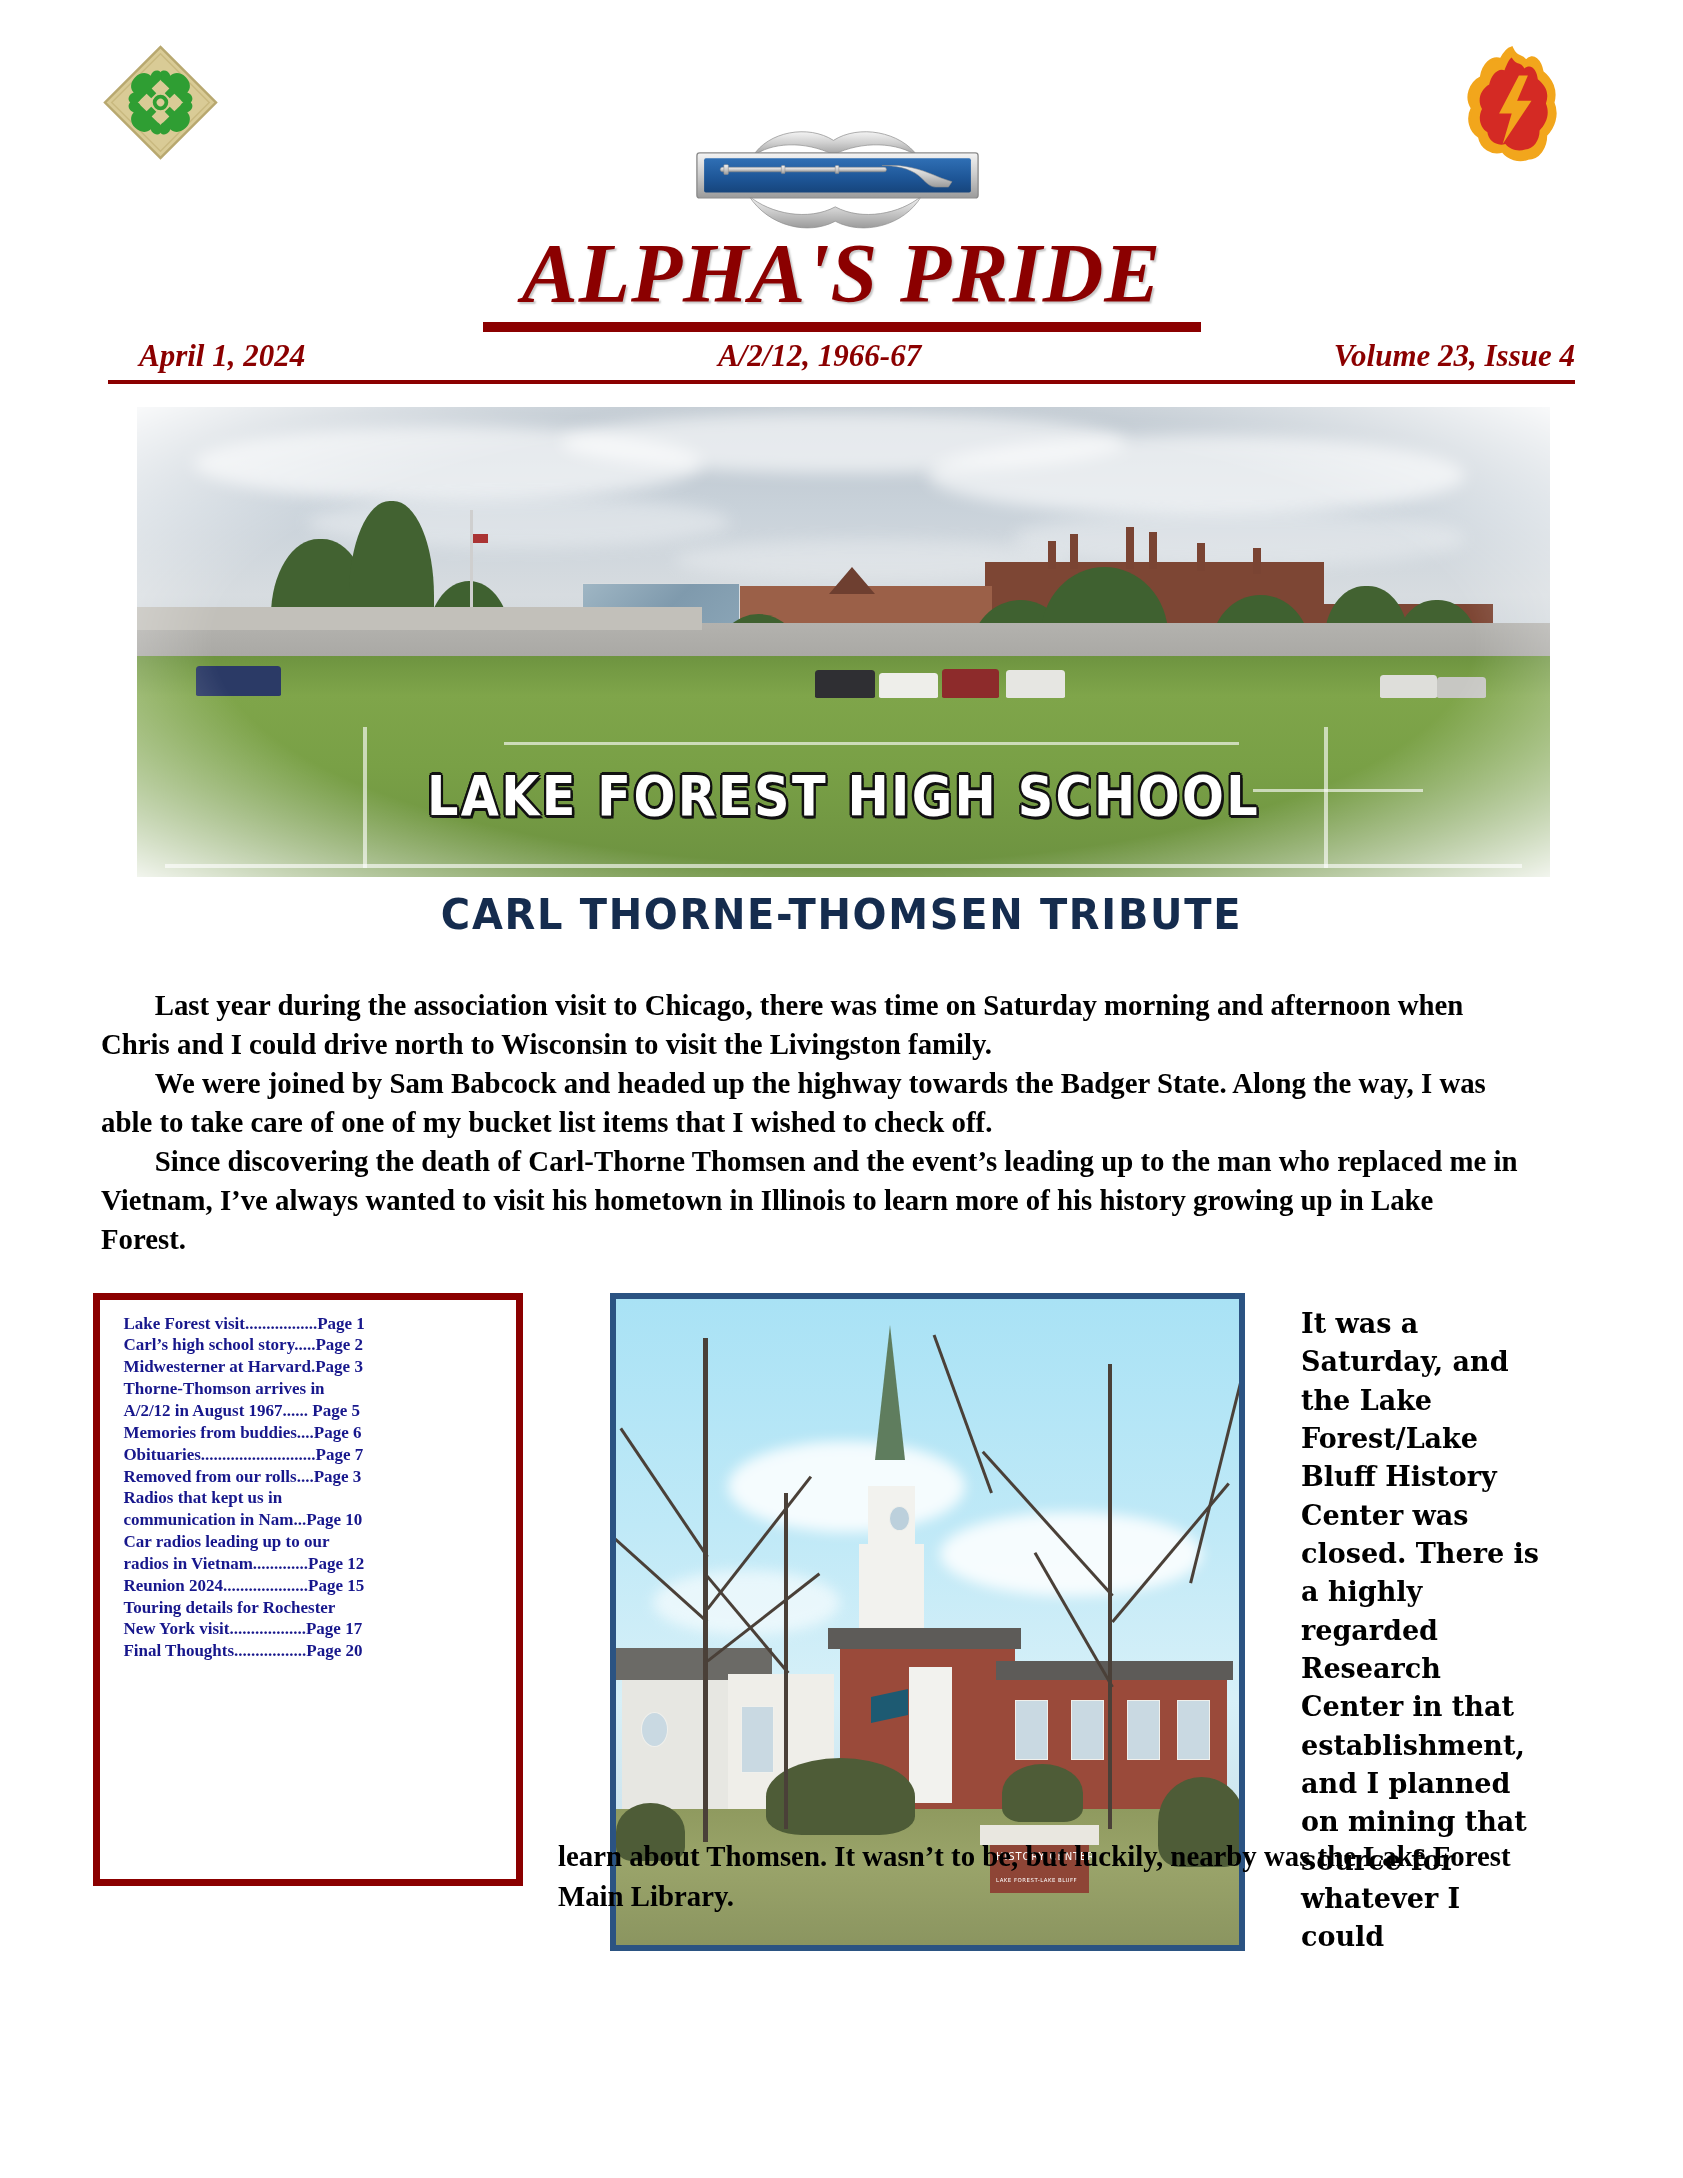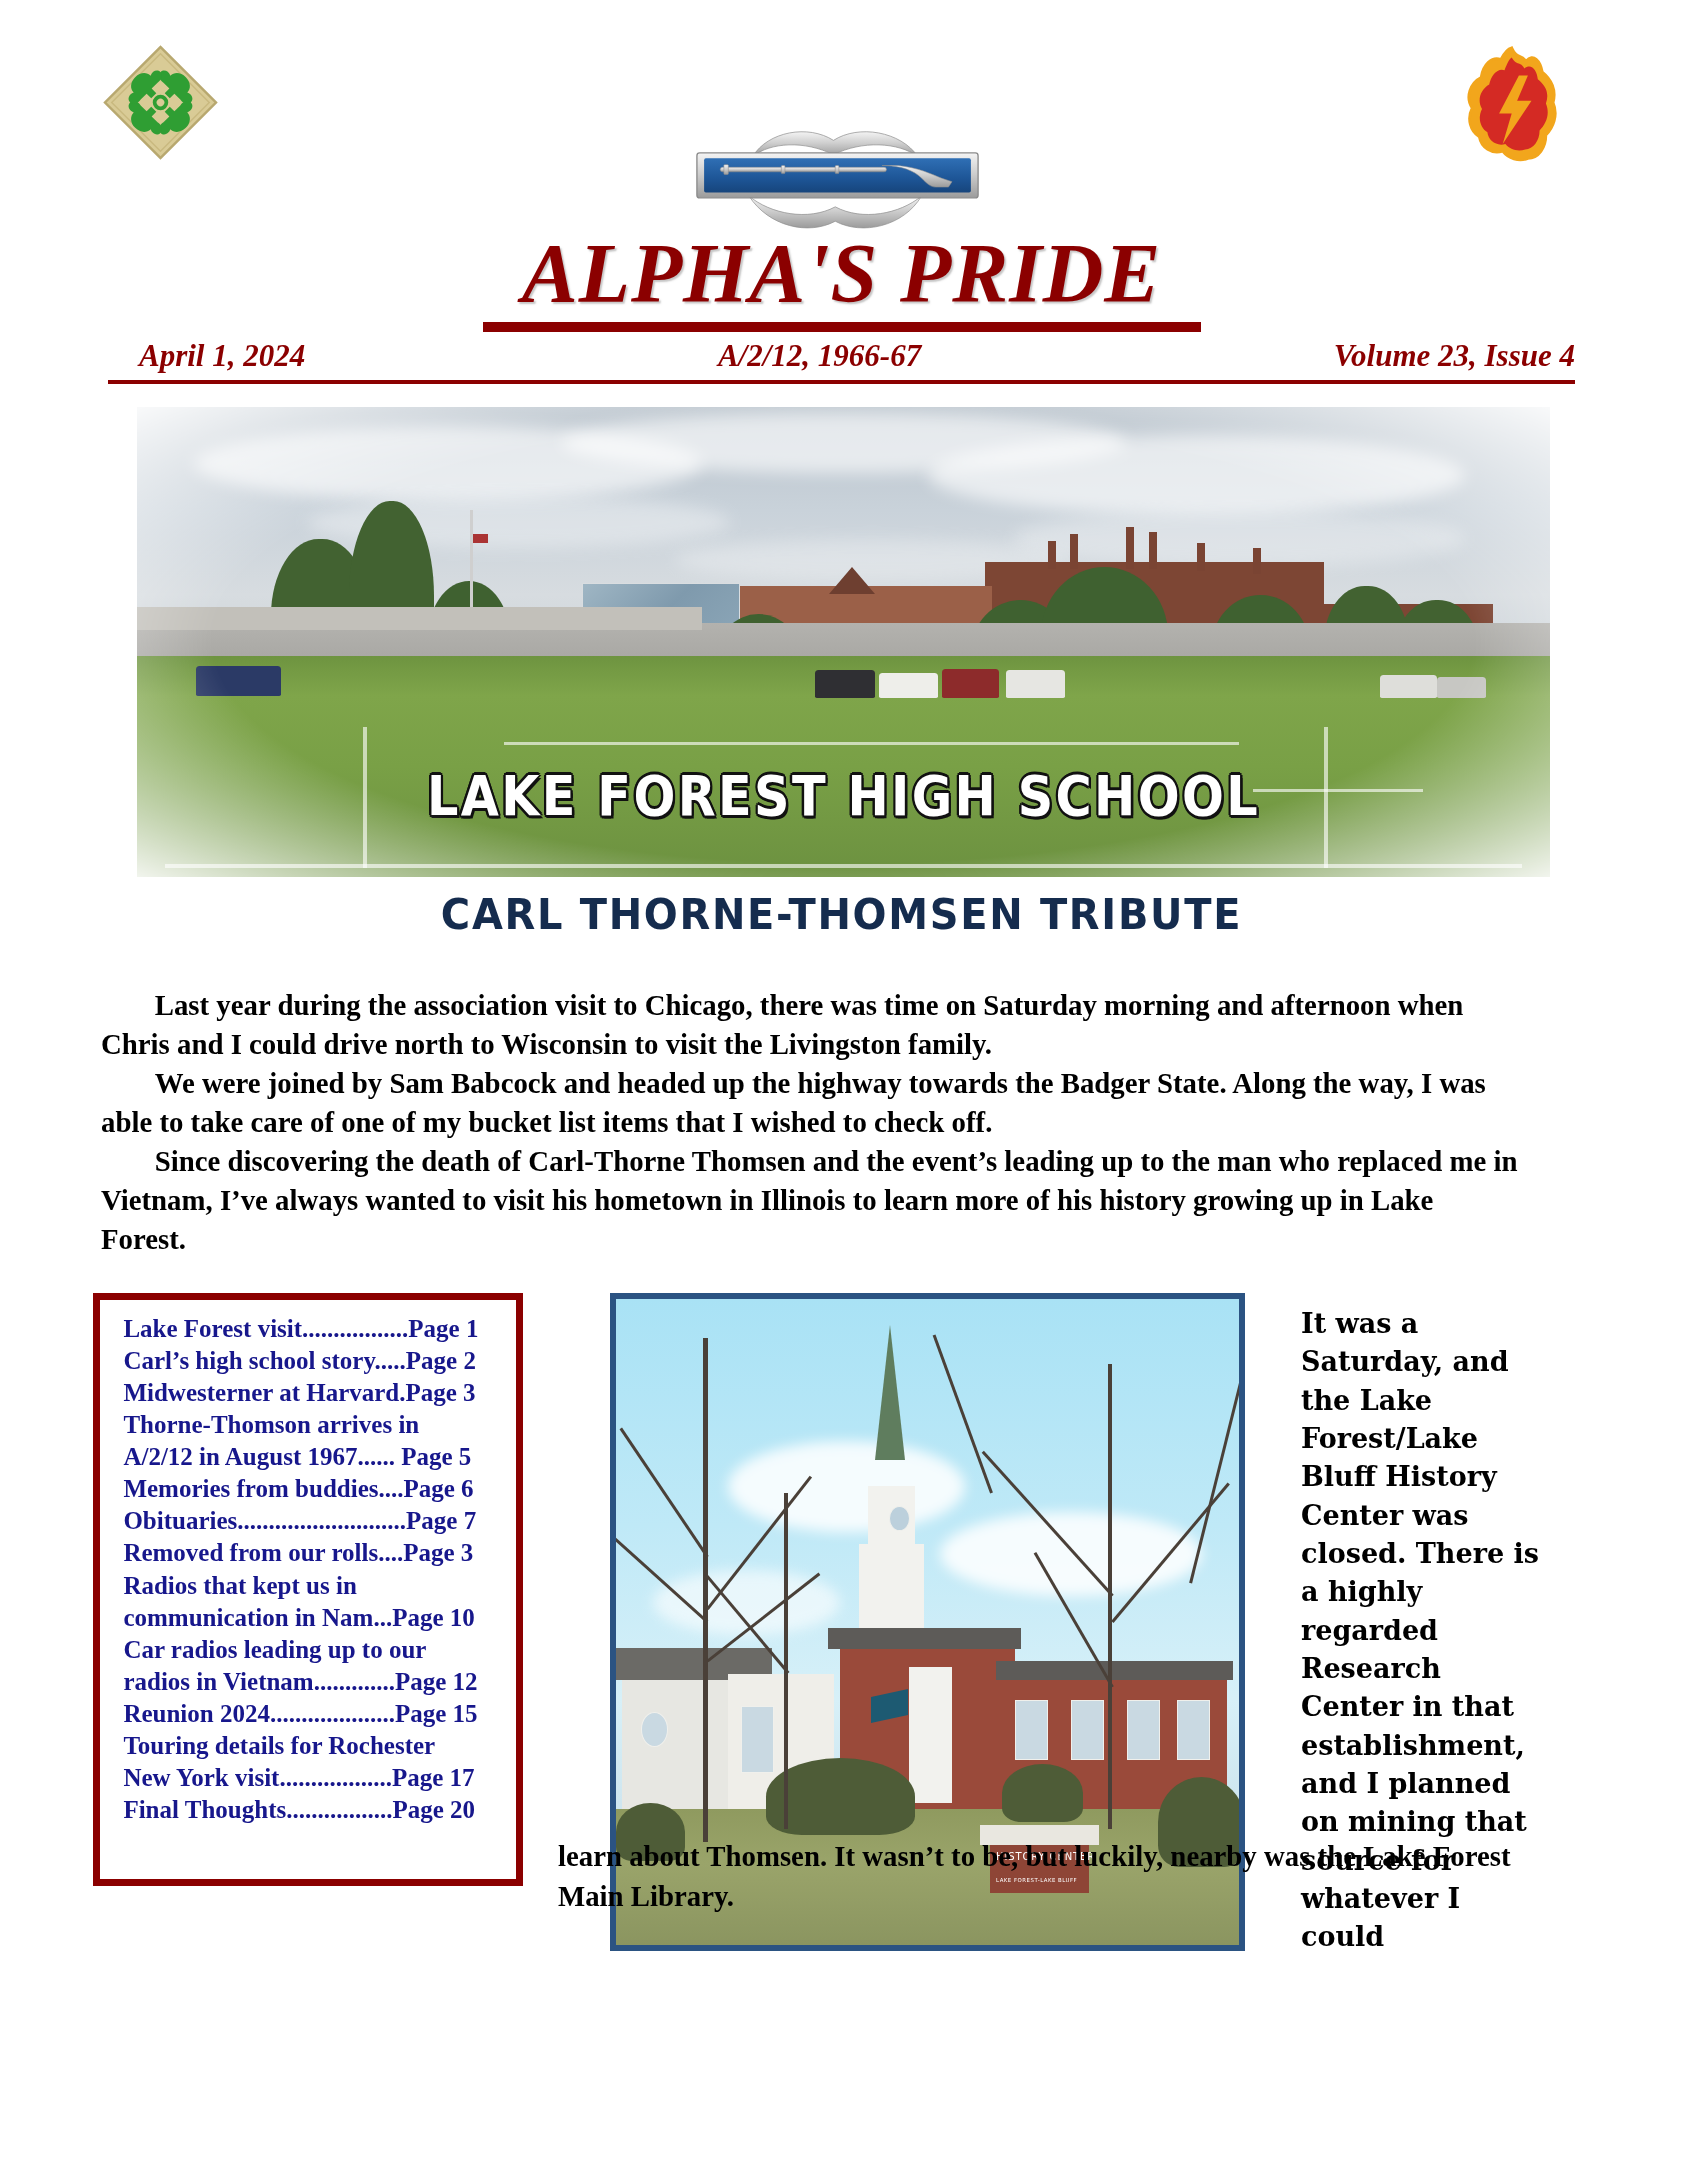--- a/index.html
+++ b/index.html
@@ -269,21 +269,21 @@
     margin: 5.4px 16px 7.2px 16px;
     text-shadow: 0.9px 0.9px 0.9px rgba(120,120,120,0.45);
   }
   .toc-list {
     list-style: none;
     margin: 0;
     padding: 0 0 0 9px;
     color: #17178c;
     font-family: "Liberation Serif", "DejaVu Serif", serif;
     font-weight: bold;
-    font-size: 25px;
+    font-size: 17px;
     line-height: 1.285;
     white-space: nowrap;
   }
 
   
   .center-photo {
     position: absolute;
     top: 1293px;
     left: 610px;
     width: 635px;

